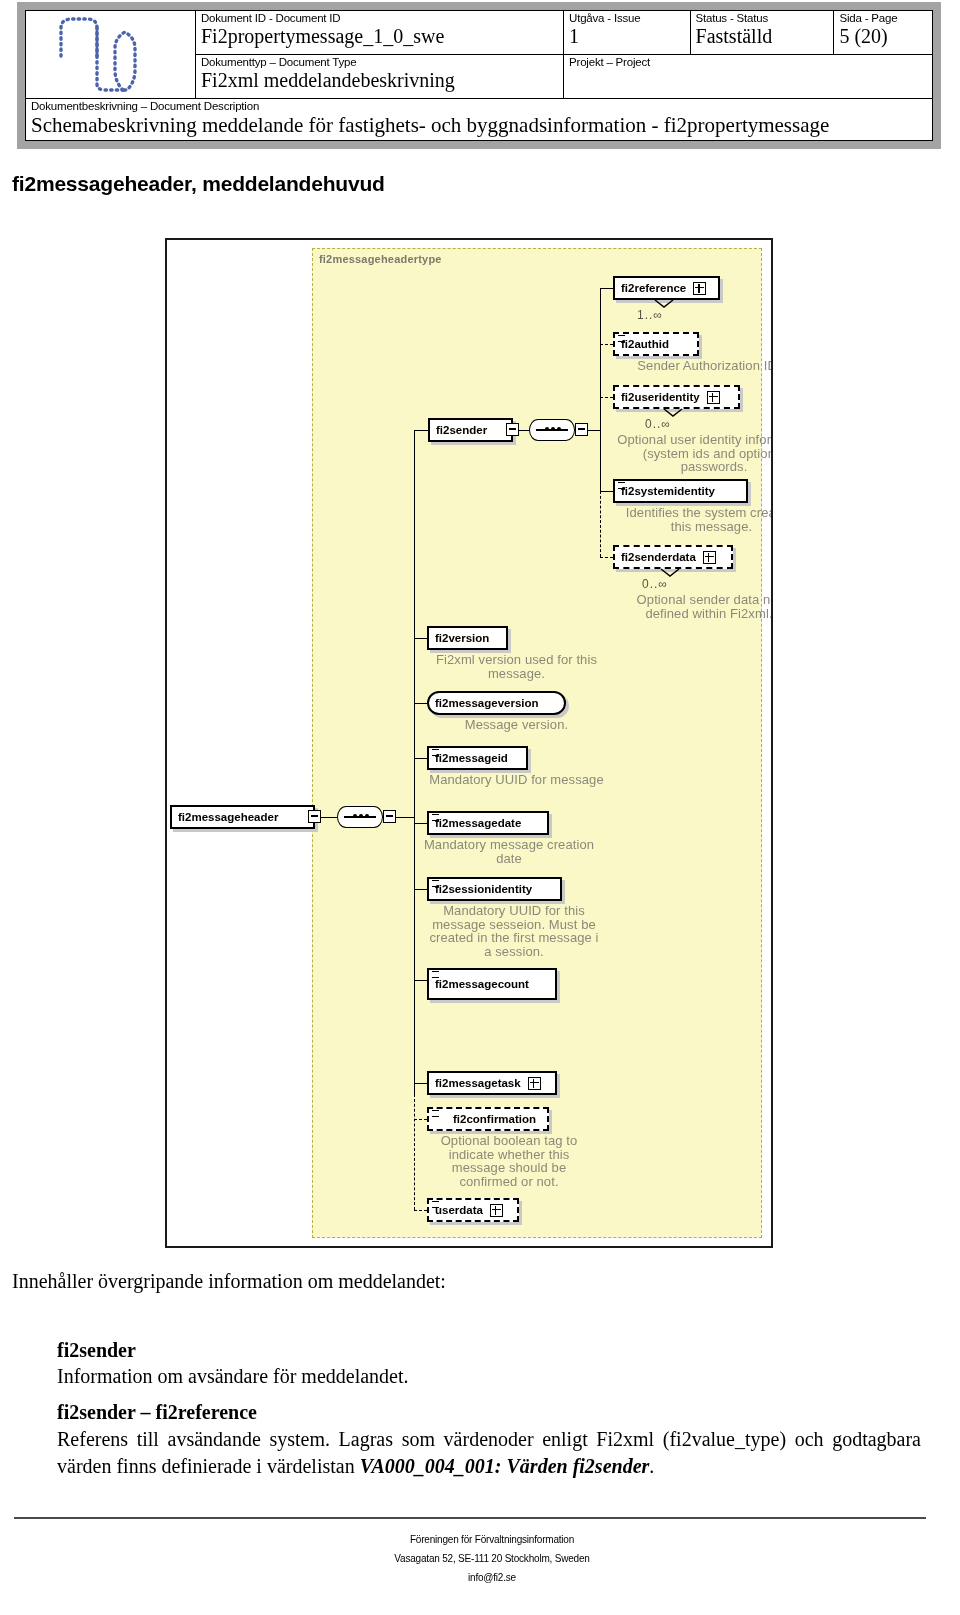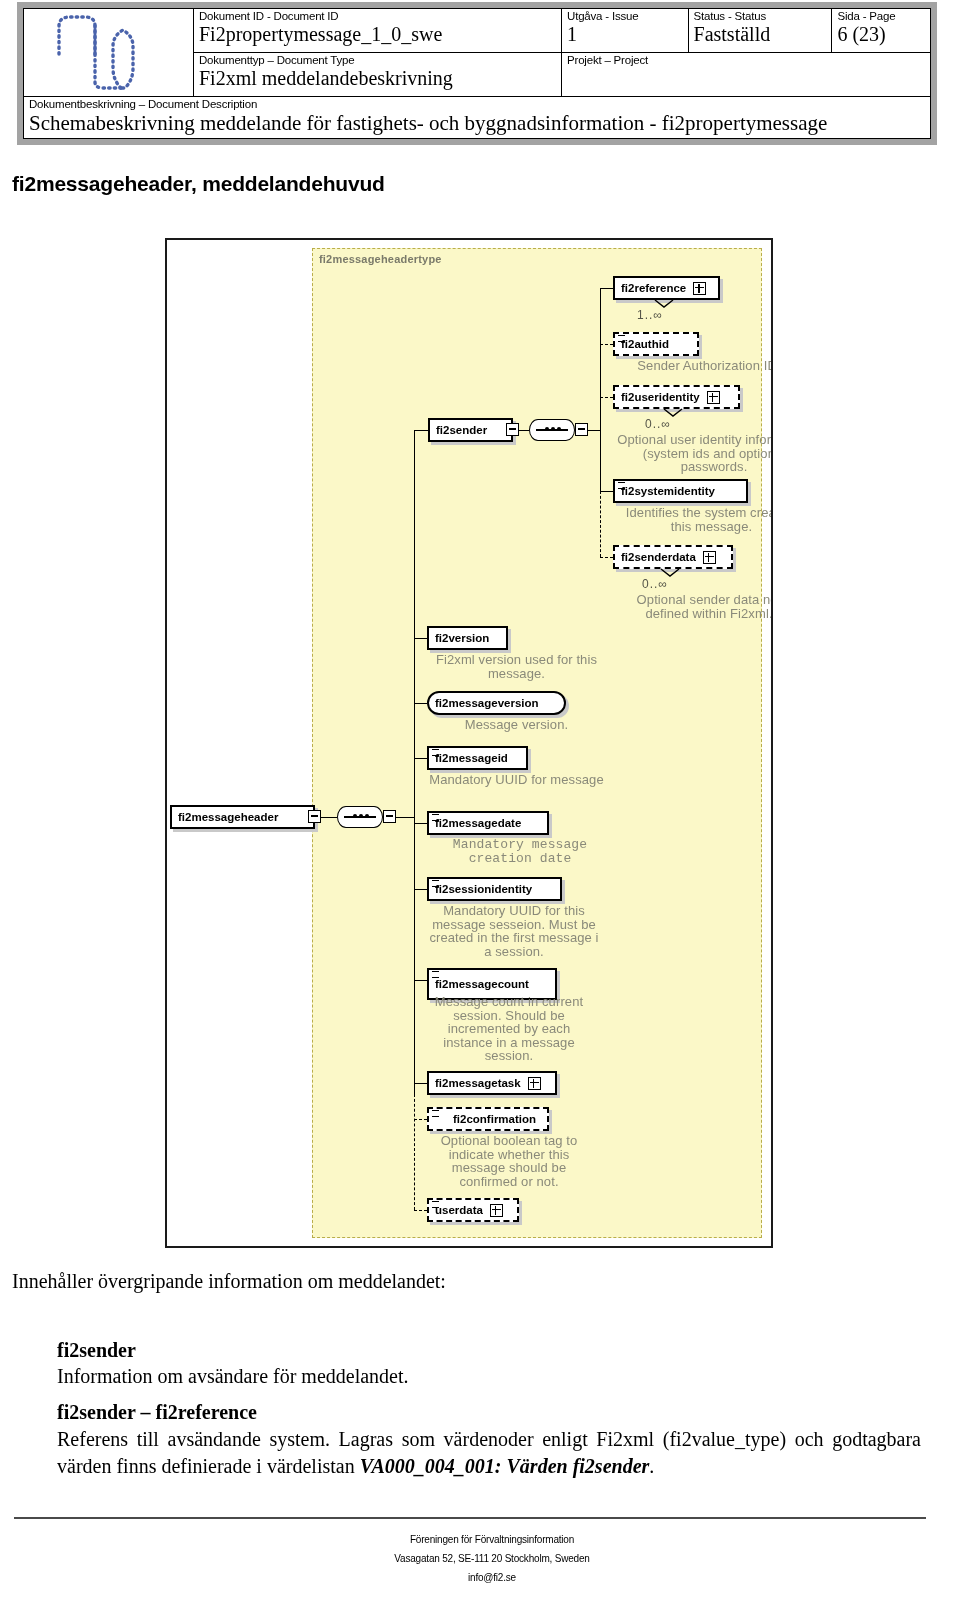--- a/index.html
+++ b/index.html
@@ -4,21 +4,21 @@
 <style>
   html,body{margin:0;padding:0;}
   body{
     width:960px;height:1615px;background:#ffffff;
     font-family:"Liberation Serif", serif;
     position:relative;overflow:hidden;
   }
   
   .hdr{
     position:absolute;left:17px;top:2px;width:908px;
-    border:6px solid #a3a3a3;border-collapse:collapse;
+    border:8px solid #a3a3a3;border-collapse:collapse;
   }
   .hdr table{border-collapse:collapse;width:100%;}
   .hdr td{border:1px solid #000;vertical-align:top;padding:1px 4px 2px 5px;}
   .lbl{
     font-family:"Liberation Sans", sans-serif;
     font-size:11.5px;color:#000;line-height:13px;letter-spacing:-0.2px;
     white-space:nowrap;
   }
   .val{
     font-family:"Liberation Serif", serif;
@@ -159,21 +159,21 @@
       <td style="width:126px">
         <div class="lbl">Utgåva - Issue</div>
         <div class="val">1</div>
       </td>
       <td style="width:146px">
         <div class="lbl">Status - Status</div>
         <div class="val">Fastställd</div>
       </td>
       <td style="width:95px">
         <div class="lbl">Sida - Page</div>
-        <div class="val">6 (23)</div>
+        <div class="val">5 (20)</div>
       </td>
     </tr>
     <tr>
       <td>
         <div class="lbl">Dokumenttyp – Document Type</div>
         <div class="val">Fi2xml meddelandebeskrivning</div>
       </td>
       <td colspan="3">
         <div class="lbl">Projekt – Project</div>
         <div class="val"></div>
@@ -303,35 +303,34 @@
     <span class="tick"></span>
     <span class="nm">fi2messageid</span>
   </div>
   <div class="ann" style="left:262px;top:533px;width:175px;">Mandatory UUID for message</div>
 
   <div class="ln h" style="left:247px;top:583px;width:13px;"></div>
   <div class="node" style="left:260px;top:571px;width:122px;height:24px;">
     <span class="tick"></span>
     <span class="nm">fi2messagedate</span>
   </div>
-  <div class="ann" style="left:263px;top:598px;width:180px;font-family:Liberation Mono, monospace;">Mandatory message creation date</div>
+  <div class="ann" style="left:252px;top:598px;width:180px;">Mandatory message creation date</div>
 
   <div class="ln h" style="left:247px;top:649px;width:13px;"></div>
   <div class="node" style="left:260px;top:637px;width:135px;height:24px;">
     <span class="tick"></span>
     <span class="nm">fi2sessionidentity</span>
   </div>
   <div class="ann" style="left:262px;top:664px;width:170px;">Mandatory UUID for this message sesseion. Must be created in the first message i a session.</div>
 
   <div class="ln h" style="left:247px;top:740px;width:13px;"></div>
   <div class="node" style="left:260px;top:728px;width:130px;height:32px;">
     <span class="tick"></span>
     <span class="nm">fi2messagecount</span>
   </div>
-  <div class="ann" style="left:262px;top:755px;width:160px;">Message count in current session. Should be incremented by each instance in a message session.</div>
 
   <div class="ln h" style="left:247px;top:843px;width:13px;"></div>
   <div class="node" style="left:260px;top:831px;width:130px;height:24px;">
     <span class="nm">fi2messagetask</span>
     <span class="plus"></span>
   </div>
 
   <div class="ln dash-h" style="left:247px;top:879px;width:13px;"></div>
   <div class="node opt" style="left:260px;top:867px;width:122px;height:24px;padding-left:24px;">
     <span class="tick"></span>

